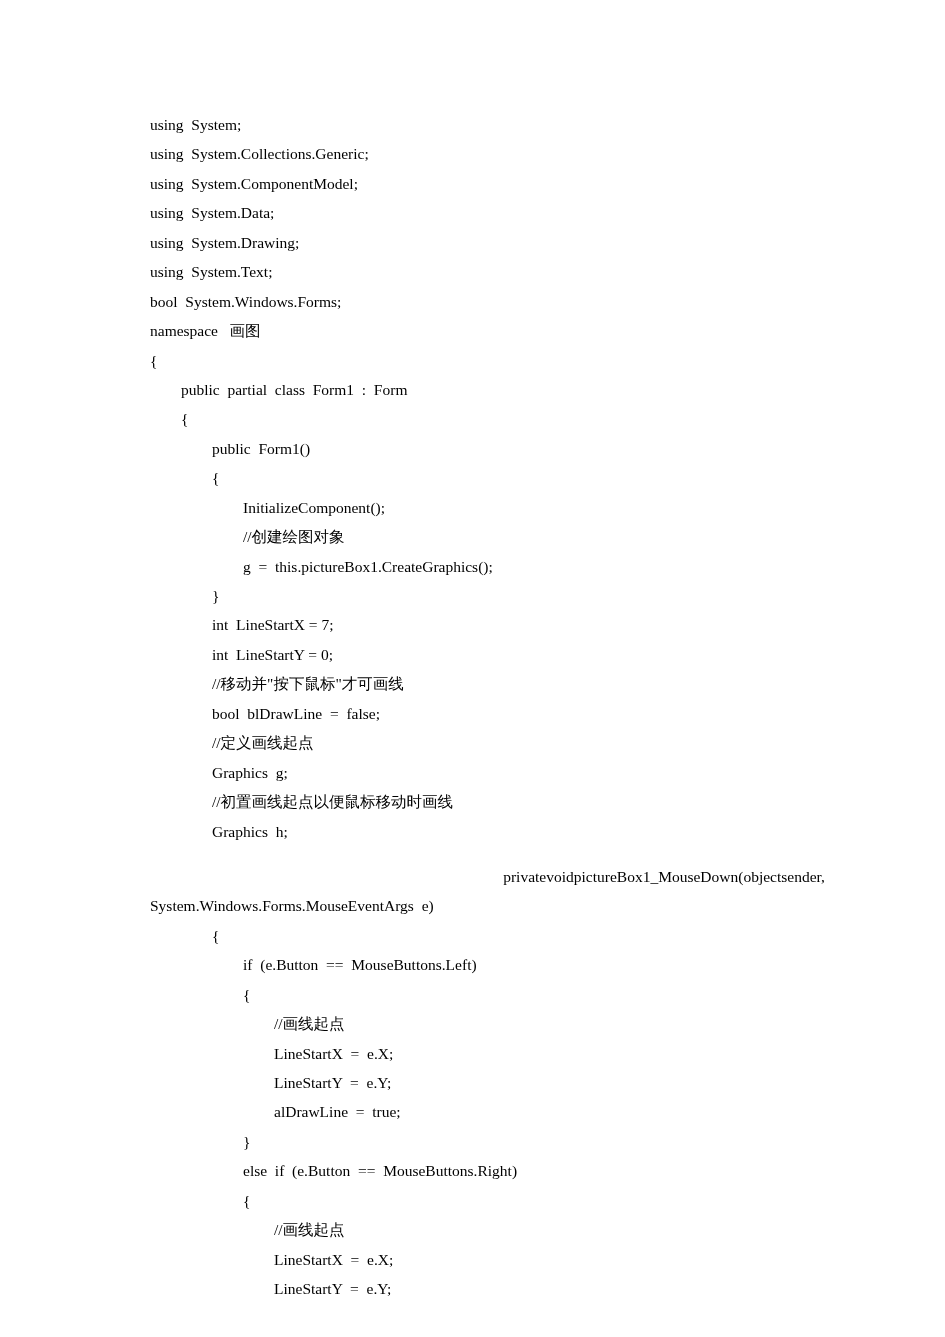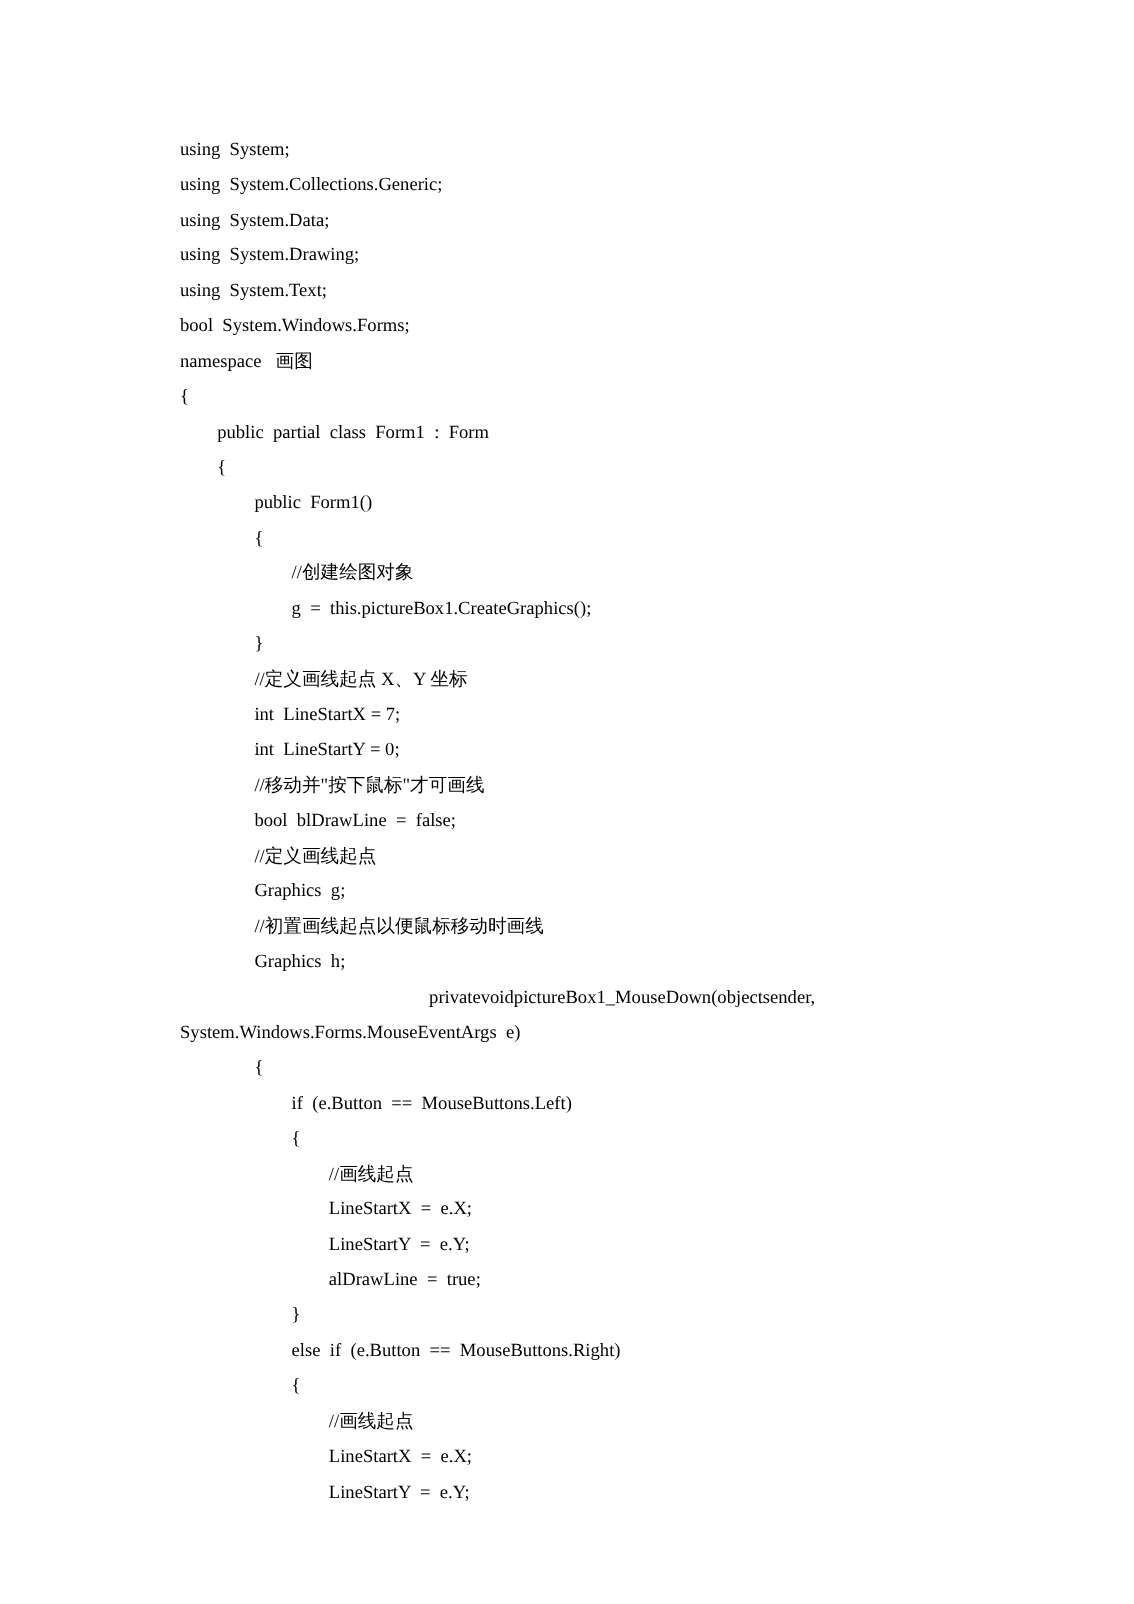--- a/index.html
+++ b/index.html
@@ -16,50 +16,52 @@
     font-family: "Times New Roman", "SimSun", serif;
     font-size: 15.5px;
     color: #000000;
     line-height: 1.9;
   }
   .code-line {
     white-space: pre;
   }
   .justify {
     display: flex;
-    justify-content: center;
+    justify-content: flex-end;
     white-space: pre;
+    margin-top: 16px;
   }
   .justify span {
     white-space: pre;
   }
 </style>
 </head>
 <body>
 
 <div class="page">
 
   <div class="code-line">using  System;</div>
   <div class="code-line">using  System.Collections.Generic;</div>
+  <div class="code-line">using  System.ComponentModel;</div>
   <div class="code-line">using  System.Data;</div>
   <div class="code-line">using  System.Drawing;</div>
   <div class="code-line">using  System.Text;</div>
   <div class="code-line">bool  System.Windows.Forms;</div>
   <div class="code-line"></div>
   <div class="code-line">namespace   画图</div>
   <div class="code-line">{</div>
   <div class="code-line">        public  partial  class  Form1  :  Form</div>
   <div class="code-line">        {</div>
   <div class="code-line">                public  Form1()</div>
   <div class="code-line">                {</div>
+  <div class="code-line">                        InitializeComponent();</div>
   <div class="code-line">                        //创建绘图对象</div>
   <div class="code-line">                        g  =  this.pictureBox1.CreateGraphics();</div>
   <div class="code-line"></div>
   <div class="code-line">                }</div>
-  <div class="code-line">                //定义画线起点 X、Y 坐标</div>
   <div class="code-line">                int  LineStartX = 7;</div>
   <div class="code-line">                int  LineStartY = 0;</div>
   <div class="code-line">                //移动并"按下鼠标"才可画线</div>
   <div class="code-line">                bool  blDrawLine  =  false;</div>
   <div class="code-line">                //定义画线起点</div>
   <div class="code-line">                Graphics  g;</div>
   <div class="code-line">                //初置画线起点以便鼠标移动时画线</div>
   <div class="code-line">                Graphics  h;</div>
 
   <div class="justify">

